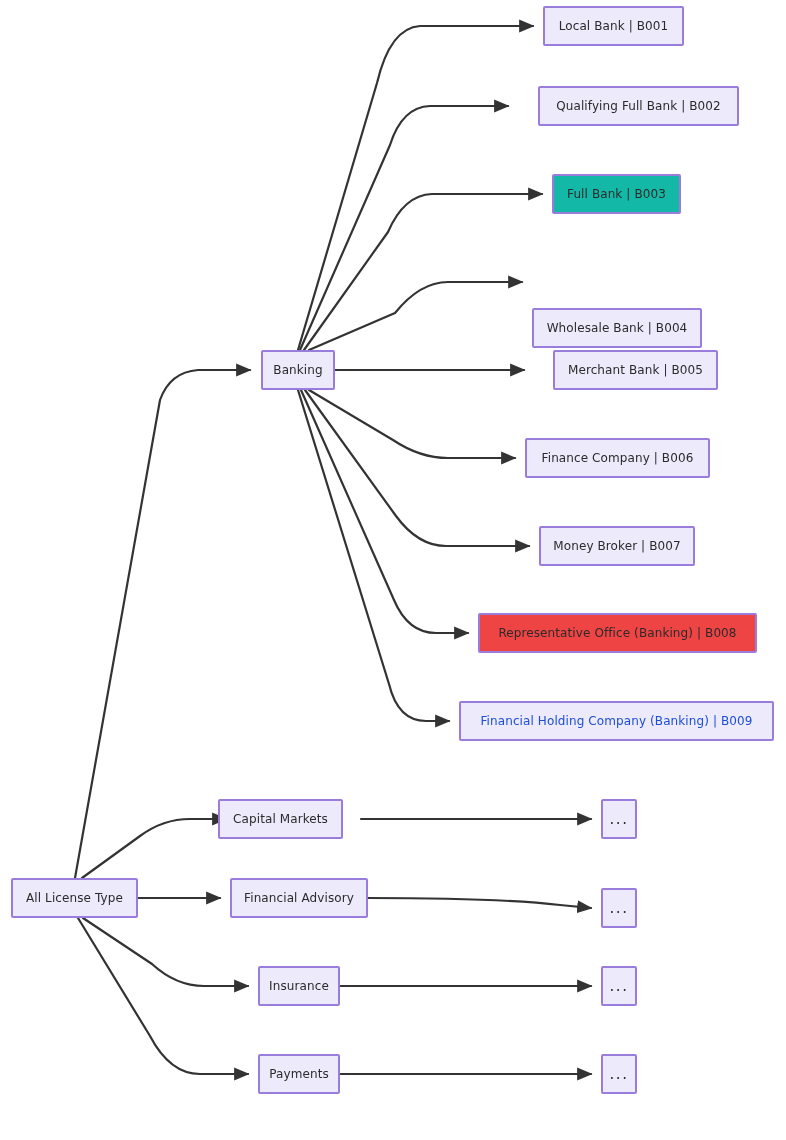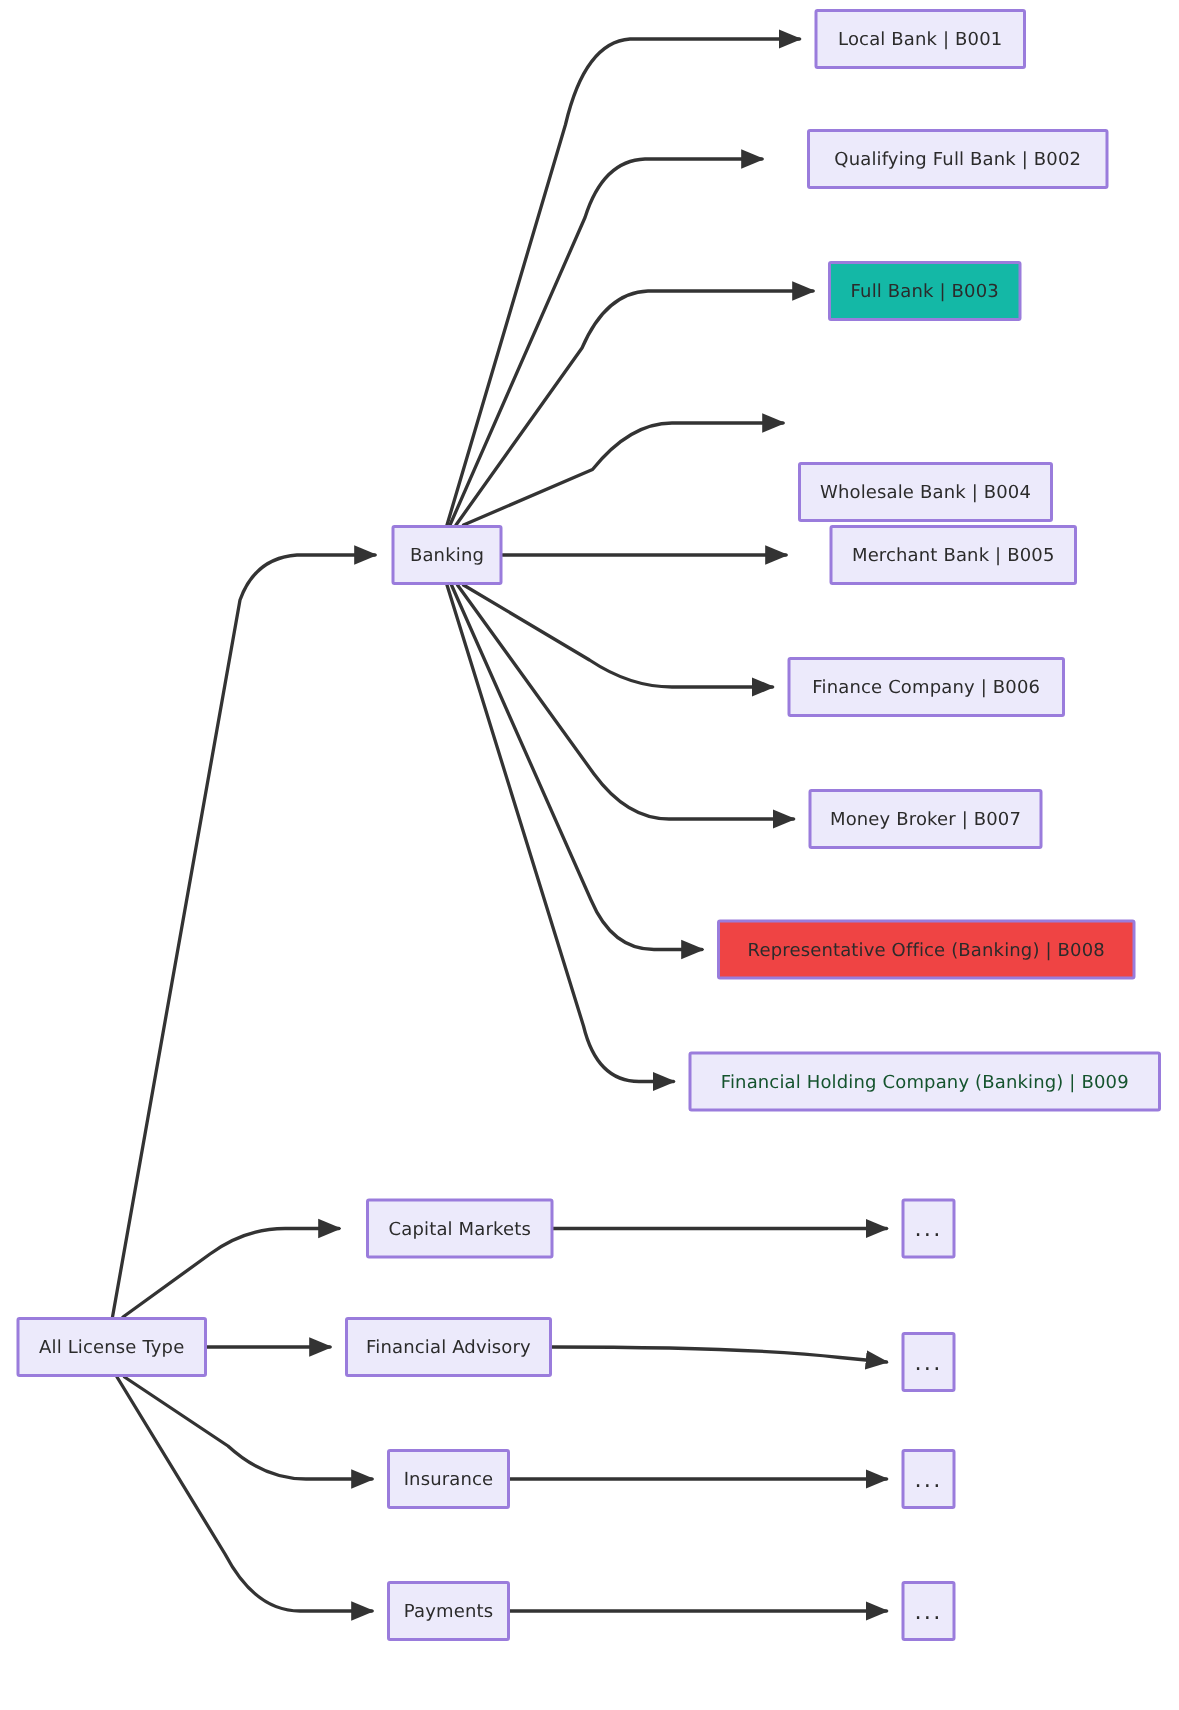--- a/index.html
+++ b/index.html
@@ -91,32 +91,32 @@
         <path class="edge-path" d="M 361 819 L 591 819" marker-end="url(#arrow)"></path>
         <path class="edge-path" d="M 368 898 Q 500 898 560 905 L 591 908" marker-end="url(#arrow)"></path>
         <path class="edge-path" d="M 340 986 L 591 986" marker-end="url(#arrow)"></path>
         <path class="edge-path" d="M 340 1074 L 591 1074" marker-end="url(#arrow)"></path>
       </g>
   </svg>
 
   <div id="nodes-group">
       <div class="node" style="left: 11px; top: 878px; width: 127px; height: 40px; background: rgb(236, 234, 251); border-color: rgb(154, 124, 220); color: rgb(43, 43, 43);">All License Type</div>
       <div class="node" style="left: 261px; top: 350px; width: 74px; height: 40px; background: rgb(236, 234, 251); border-color: rgb(154, 124, 220); color: rgb(43, 43, 43);">Banking</div>
-      <div class="node" style="left: 244px; top: 799px; width: 125px; height: 40px; background: rgb(236, 234, 251); border-color: rgb(154, 124, 220); color: rgb(43, 43, 43);">Capital Markets</div>
+      <div class="node" style="left: 218px; top: 799px; width: 125px; height: 40px; background: rgb(236, 234, 251); border-color: rgb(154, 124, 220); color: rgb(43, 43, 43);">Capital Markets</div>
       <div class="node" style="left: 230px; top: 878px; width: 138px; height: 40px; background: rgb(236, 234, 251); border-color: rgb(154, 124, 220); color: rgb(43, 43, 43);">Financial Advisory</div>
       <div class="node" style="left: 258px; top: 966px; width: 82px; height: 40px; background: rgb(236, 234, 251); border-color: rgb(154, 124, 220); color: rgb(43, 43, 43);">Insurance</div>
       <div class="node" style="left: 258px; top: 1054px; width: 82px; height: 40px; background: rgb(236, 234, 251); border-color: rgb(154, 124, 220); color: rgb(43, 43, 43);">Payments</div>
       <div class="node" style="left: 543px; top: 6px; width: 141px; height: 40px; background: rgb(236, 234, 251); border-color: rgb(154, 124, 220); color: rgb(43, 43, 43);">Local Bank |  B001</div>
       <div class="node" style="left: 518px; top: 86px; width: 201px; height: 40px; background: rgb(236, 234, 251); border-color: rgb(154, 124, 220); color: rgb(43, 43, 43); margin-left: 20px;">Qualifying Full Bank |  B002</div>
       <div class="node" style="left: 552px; top: 174px; width: 129px; height: 40px; background: #14b8a6; border-color: rgb(154, 124, 220); color: rgb(43, 43, 43);">Full Bank  |  B003</div>
       <div class="node" style="left: 532px; top: 262px; width: 170px; height: 40px; background: rgb(236, 234, 251); border-color: rgb(154, 124, 220); color: rgb(43, 43, 43); margin-top: 46px;">Wholesale Bank  |  B004</div>
       <div class="node" style="left: 534px; top: 350px; width: 165px; height: 40px; background: rgb(236, 234, 251); border-color: rgb(154, 124, 220); color: rgb(43, 43, 43); margin-left: 19px;">Merchant Bank |  B005</div>
       <div class="node" style="left: 525px; top: 438px; width: 185px; height: 40px; background: rgb(236, 234, 251); border-color: rgb(154, 124, 220); color: rgb(43, 43, 43);">Finance Company | B006</div>
       <div class="node" style="left: 539px; top: 526px; width: 156px; height: 40px; background: rgb(236, 234, 251); border-color: rgb(154, 124, 220); color: rgb(43, 43, 43);">Money Broker | B007</div>
       <div class="node" style="left: 478px; top: 613px; width: 279px; height: 40px; background: #ef4444; border-color: rgb(154, 124, 220); color: rgb(43, 43, 43);">Representative Office (Banking) |  B008</div>
-      <div class="node" style="left: 459px; top: 701px; width: 315px; height: 40px; background: rgb(236, 234, 251); border-color: rgb(154, 124, 220); color: #14532d;">Financial Holding Company (Banking) | B009</div>
+      <div class="node" style="left: 459px; top: 701px; width: 315px; height: 40px; background: rgb(236, 234, 251); border-color: rgb(154, 124, 220); color: #1d4ed8;">Financial Holding Company (Banking) | B009</div>
       <div class="node node-ellipsis" style="left: 601px; top: 799px; width: 36px; height: 40px; background: rgb(236, 234, 251); border-color: rgb(154, 124, 220); color: rgb(43, 43, 43);">...</div>
       <div class="node node-ellipsis" style="left: 601px; top: 888px; width: 36px; height: 40px; background: rgb(236, 234, 251); border-color: rgb(154, 124, 220); color: rgb(43, 43, 43);">...</div>
       <div class="node node-ellipsis" style="left: 601px; top: 966px; width: 36px; height: 40px; background: rgb(236, 234, 251); border-color: rgb(154, 124, 220); color: rgb(43, 43, 43);">...</div>
       <div class="node node-ellipsis" style="left: 601px; top: 1054px; width: 36px; height: 40px; background: rgb(236, 234, 251); border-color: rgb(154, 124, 220); color: rgb(43, 43, 43);">...</div>
     </div>
 
 </div>
 
 </body></html>

